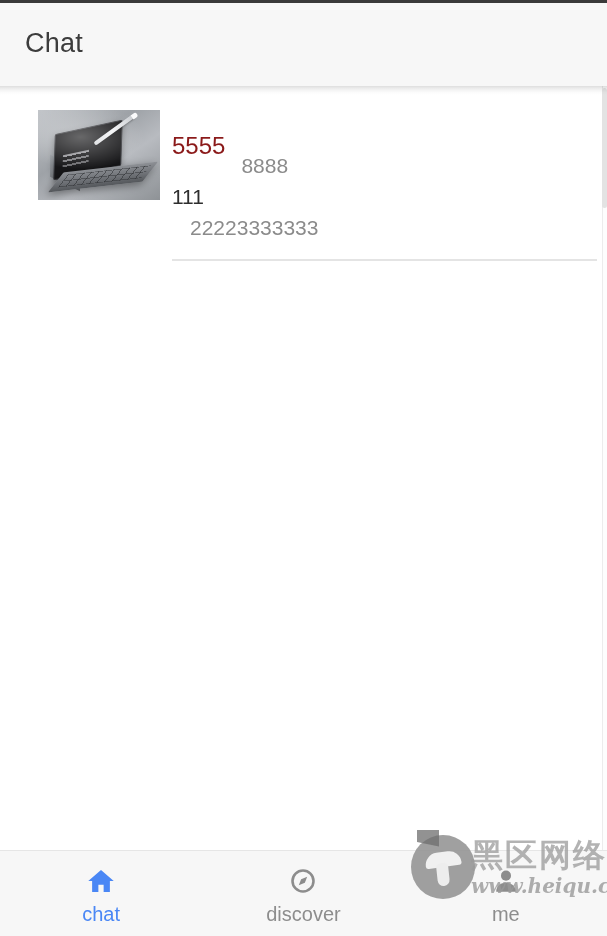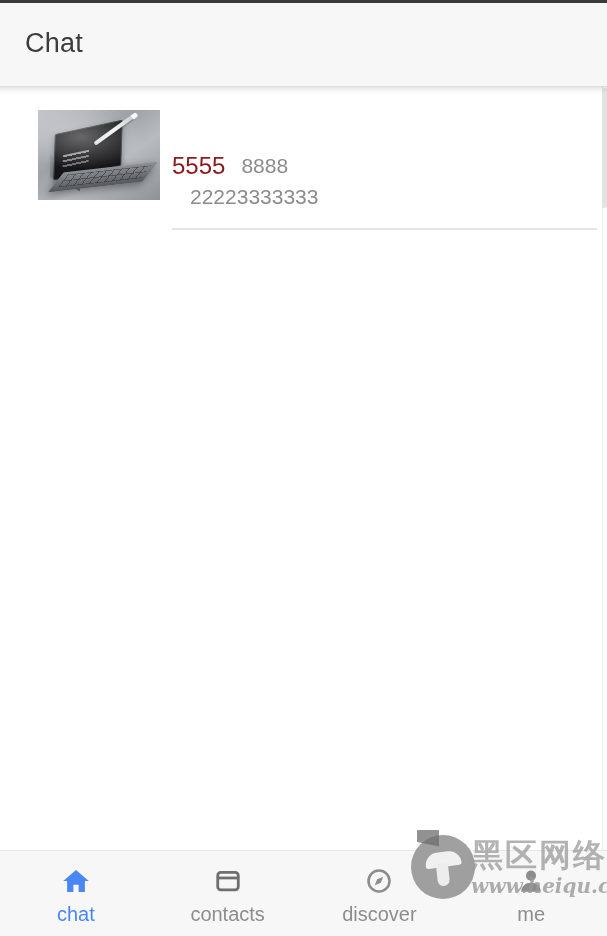--- a/index.html
+++ b/index.html
@@ -193,21 +193,21 @@
 
   
   .row-text {
     flex: 1 1 auto;
     padding-left: 12px;
     padding-top: 1px;
     min-width: 0;
   }
   .line-top {
     display: flex;
-    align-items: flex-end;
+    align-items: center;
     gap: 16px;
   }
   .name {
     font-size: 24px;
     color: #8b1a1a;
     line-height: 30px;
   }
   .tag {
     font-size: 21px;
     color: #8b8b8b;
@@ -371,20 +371,21 @@
           <div class="kbd"></div>
           <div class="pen"></div>
           <div class="glow"></div>
         </div>
 
         <div class="row-text">
           <div class="line-top">
             <span class="name">5555</span>
             <span class="tag">8888</span>
           </div>
+          <div class="line-mid">111</div>
           <div class="line-bot">22223333333</div>
           <div class="row-divider"></div>
         </div>
 
       </div>
 
     </div>
 
     <div class="scroll-track">
       <div class="scroll-thumb"></div>
@@ -395,29 +396,20 @@
 
     <div class="nav-item active">
       <span class="nav-icon">
         <svg width="30" height="30" viewBox="0 0 24 24" fill="#4a87f5">
           <path d="M12 3.2 1.8 12h3.1v8.8h5V15h4.2v5.8h5V12h3.1z"></path>
         </svg>
       </span>
       <span class="nav-label">chat</span>
     </div>
 
-    <div class="nav-item">
-      <span class="nav-icon">
-        <svg width="28" height="28" viewBox="0 0 24 24" fill="none" stroke="#6f6f6f" stroke-width="2.4">
-          <rect x="3.2" y="4.6" width="17.6" height="15" rx="2.6"></rect>
-          <line x1="3.2" y1="9.4" x2="20.8" y2="9.4"></line>
-        </svg>
-      </span>
-      <span class="nav-label">contacts</span>
-    </div>
 
     <div class="nav-item">
       <span class="nav-icon">
         <svg width="28" height="28" viewBox="0 0 24 24" fill="none" stroke="#8d8d8d" stroke-width="2.2">
           <circle cx="12" cy="12" r="9"></circle>
           <polygon points="15.6,8.4 10.4,10.4 8.4,15.6 13.6,13.6" fill="#8d8d8d" stroke="none"></polygon>
         </svg>
       </span>
       <span class="nav-label">discover</span>
     </div>

